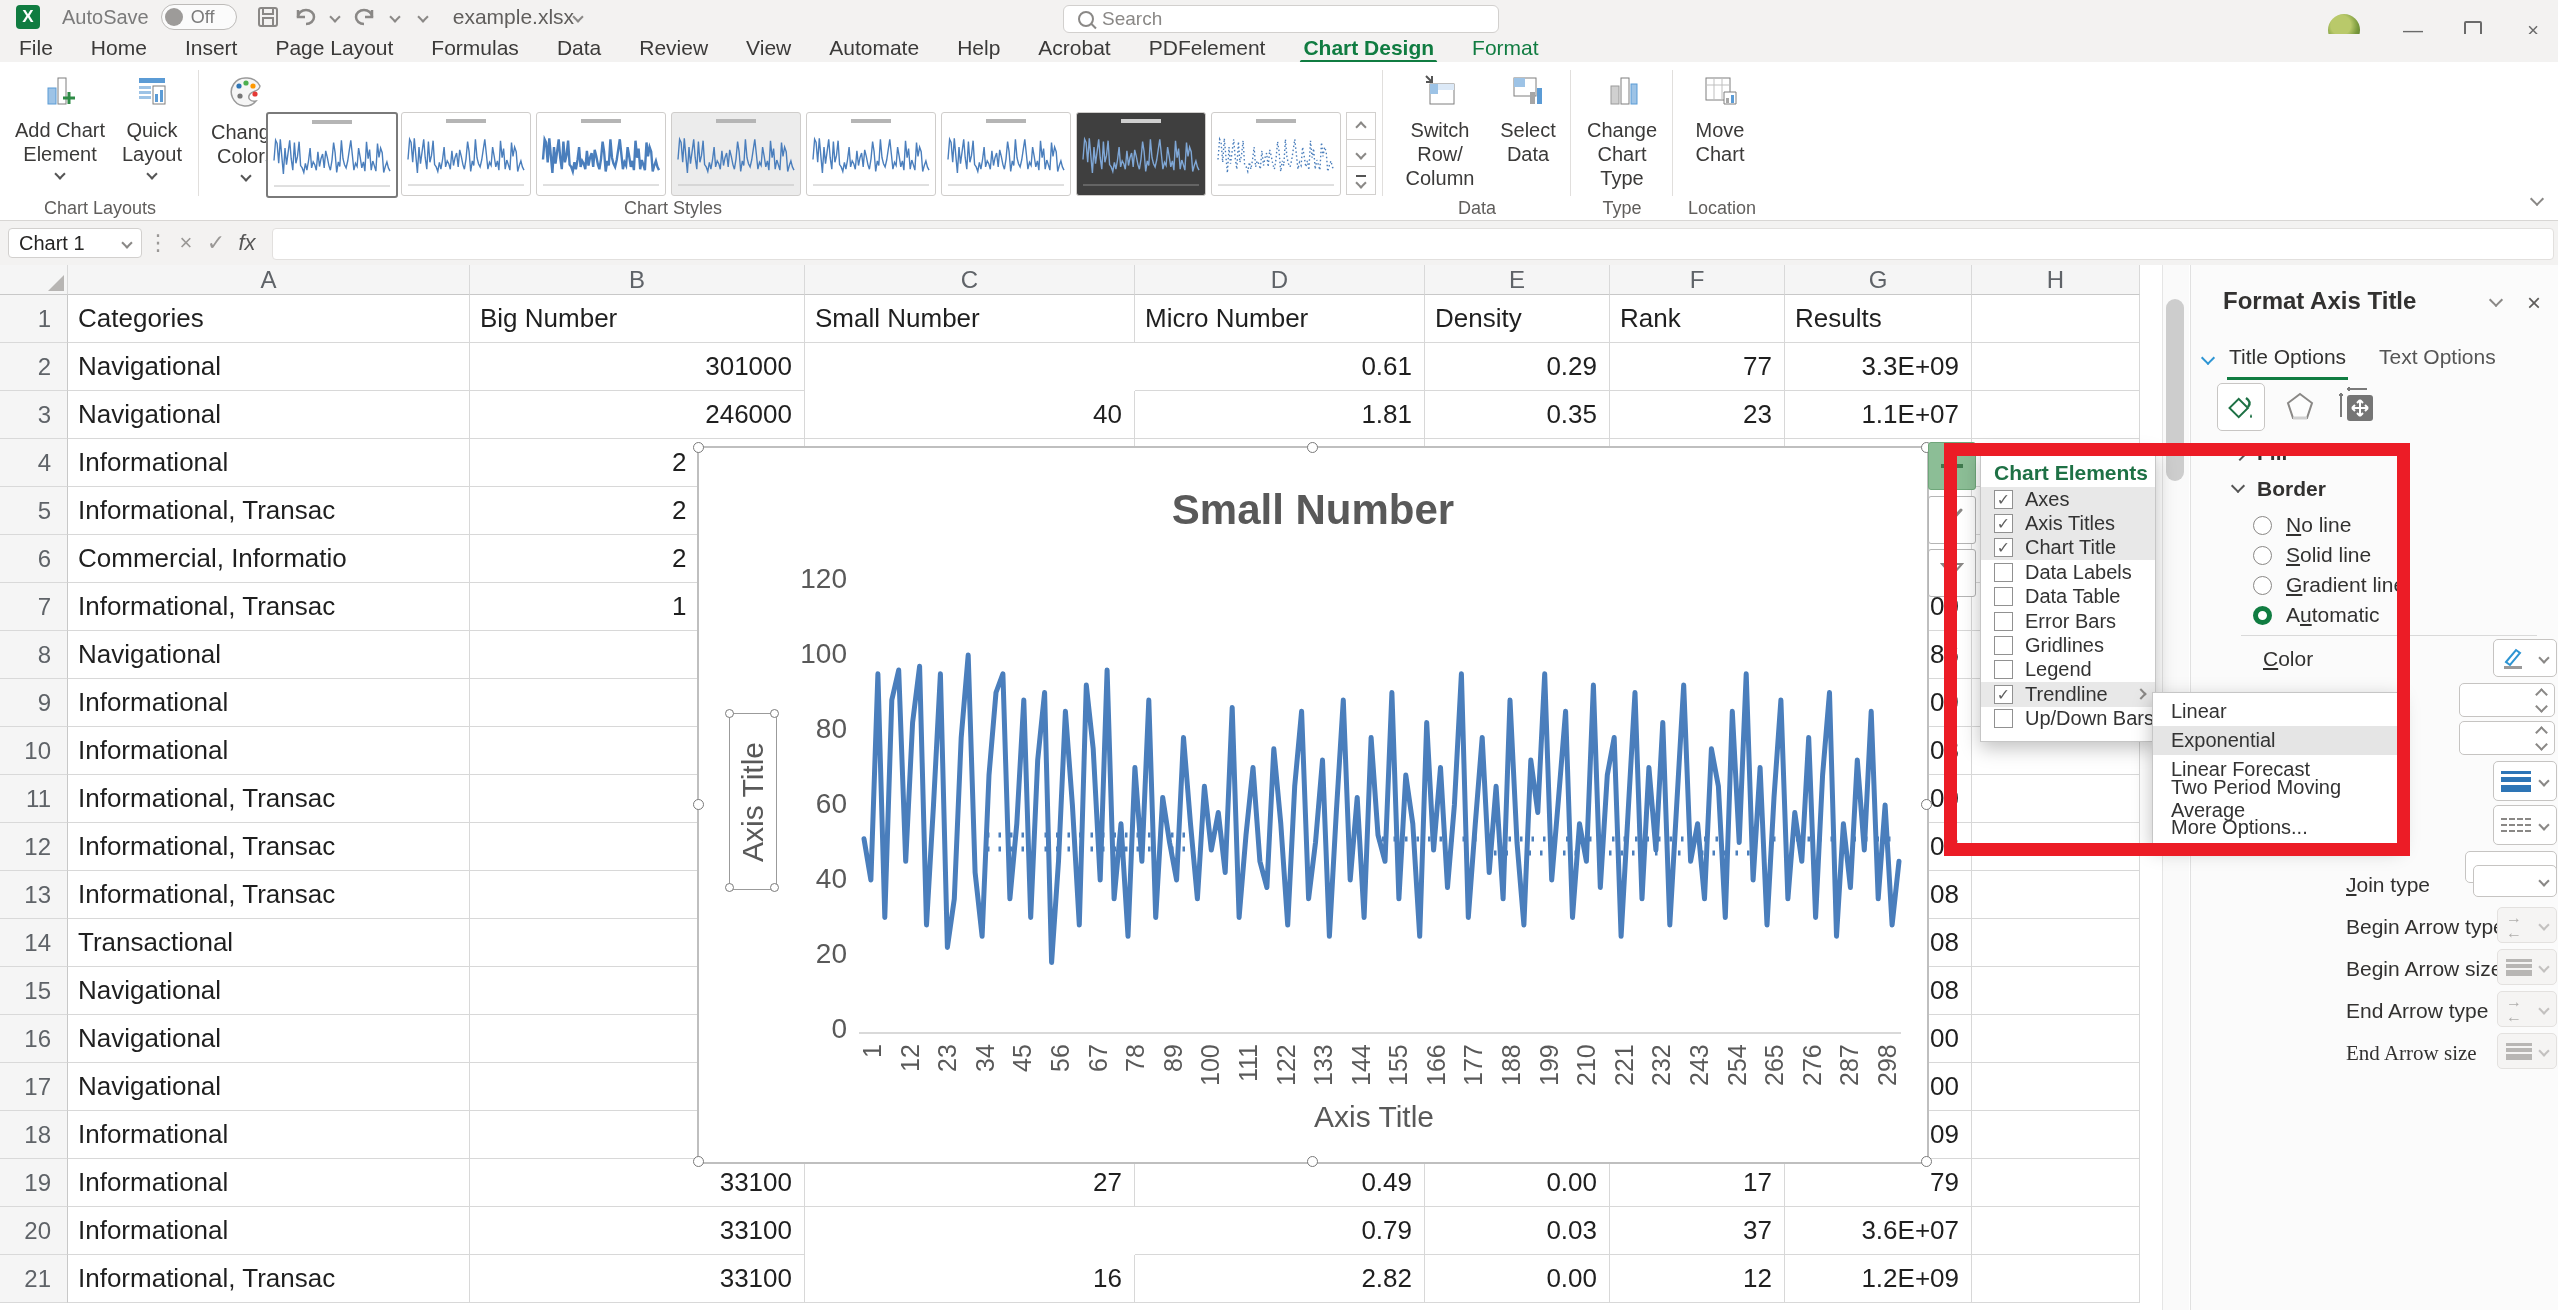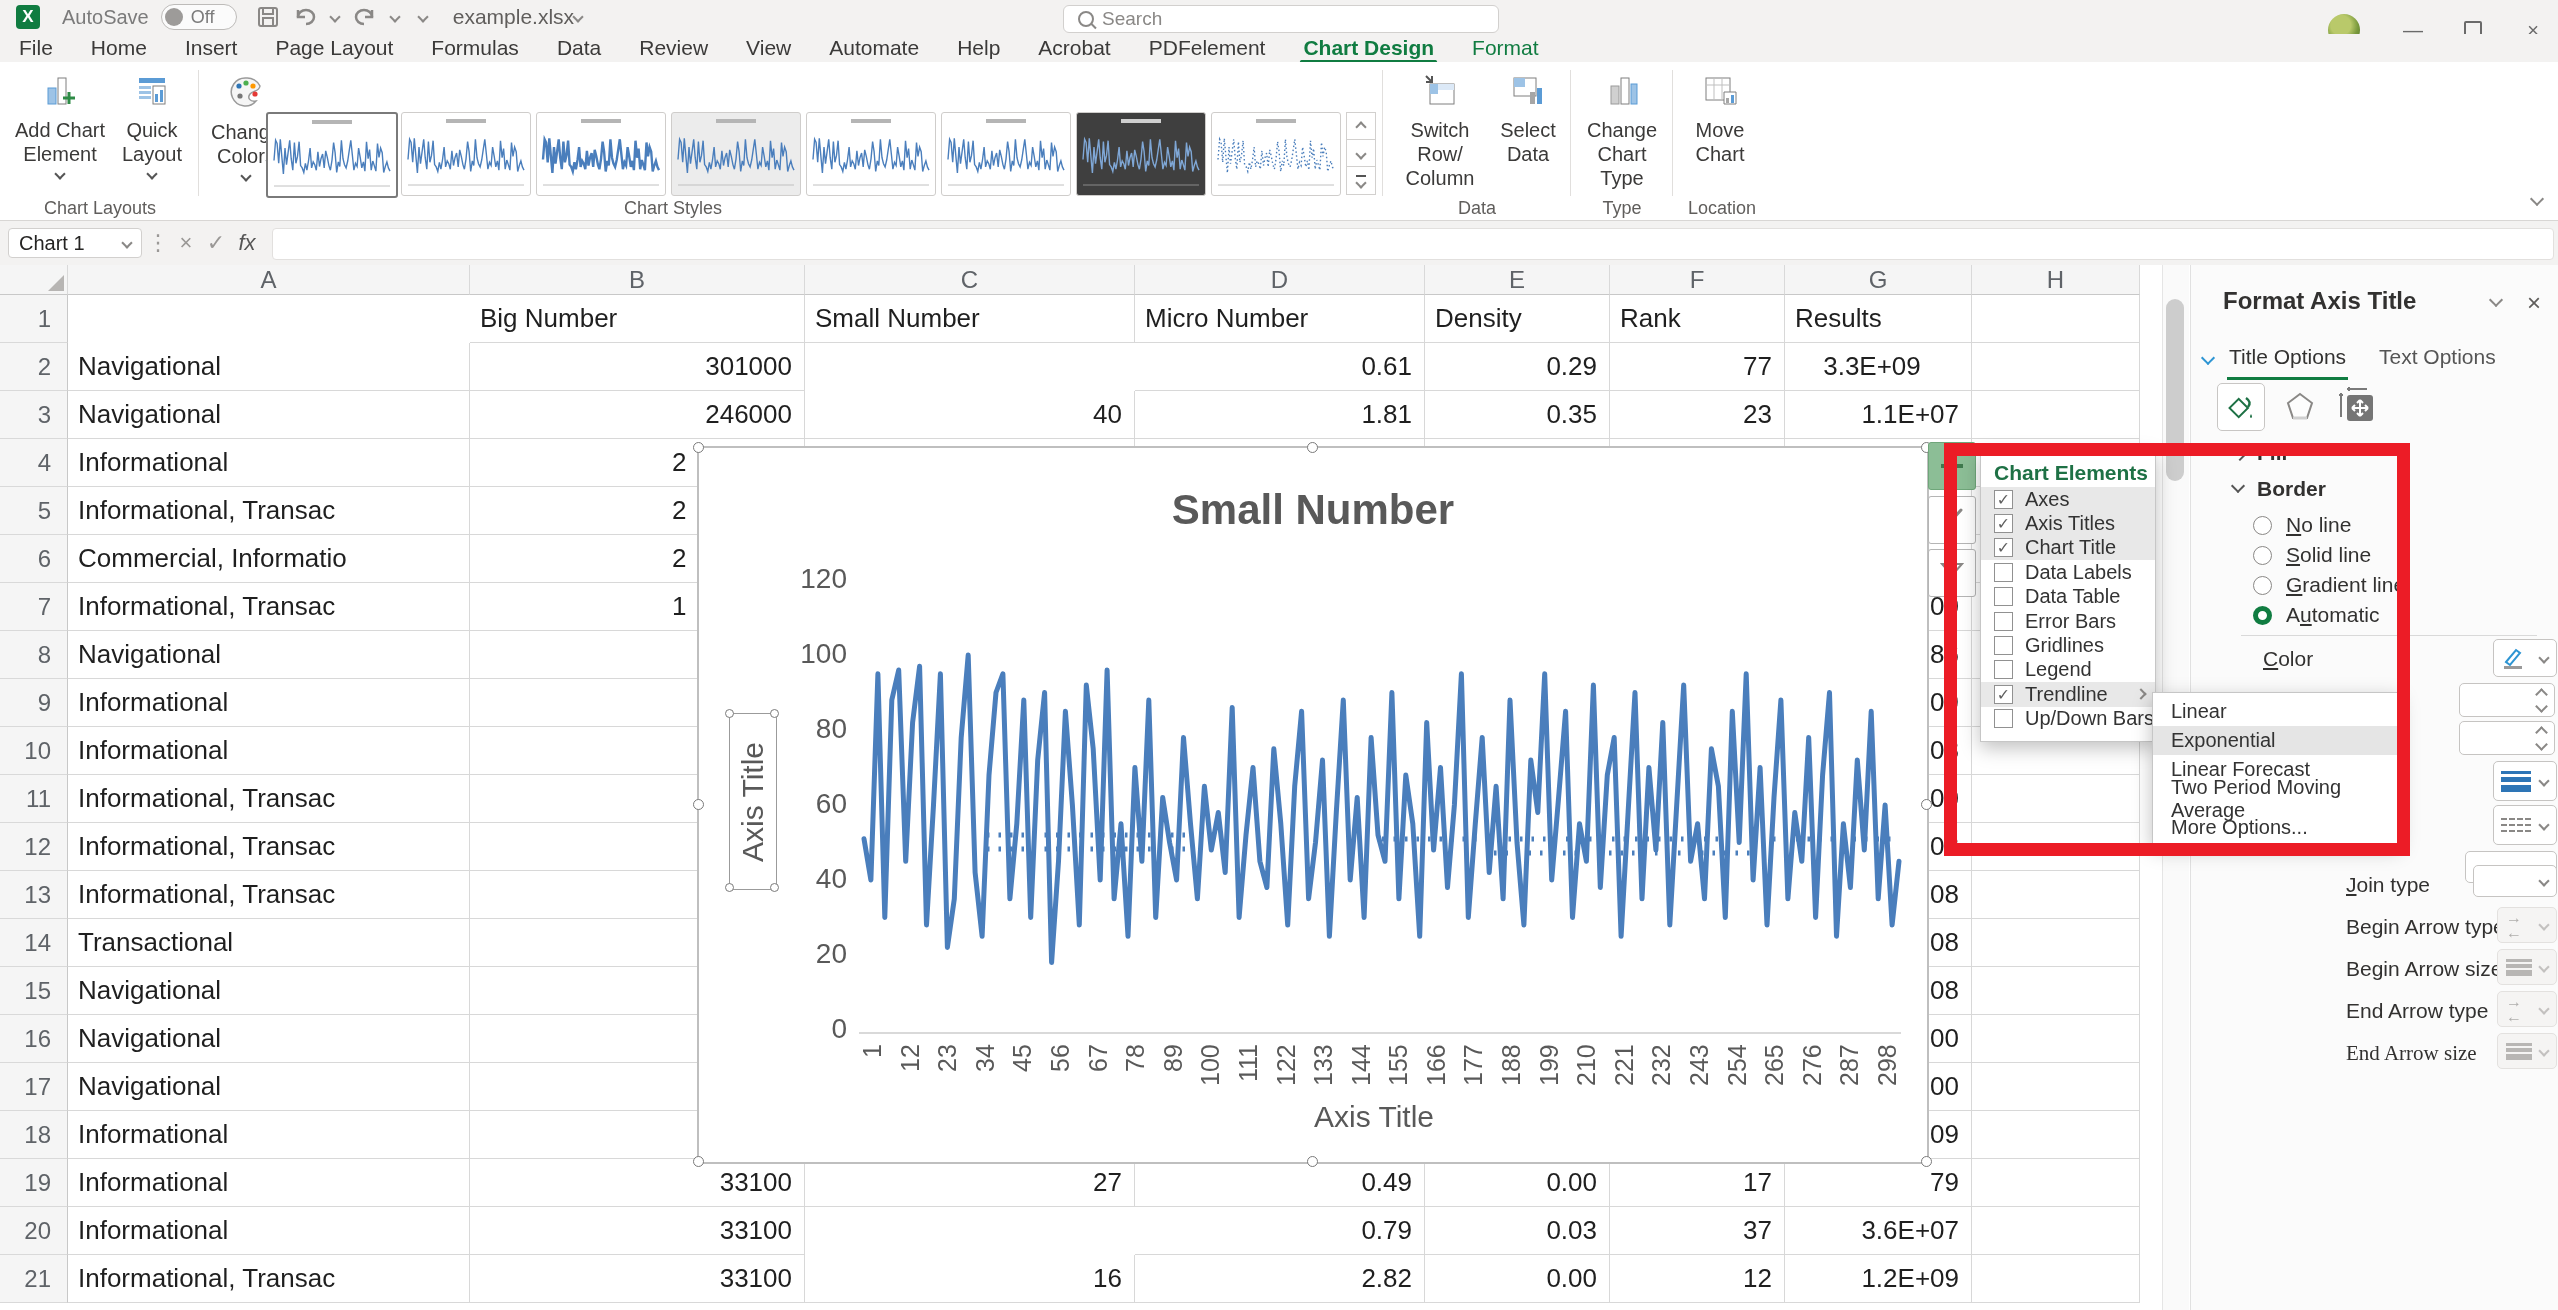--- a/index.html
+++ b/index.html
@@ -372,34 +372,35 @@
     </div>
     <div class="colhead" style="left:68px;width:402px;">A</div>
     <div class="colhead" style="left:470px;width:335px;">B</div>
     <div class="colhead" style="left:805px;width:330px;">C</div>
     <div class="colhead" style="left:1135px;width:290px;">D</div>
     <div class="colhead" style="left:1425px;width:185px;">E</div>
     <div class="colhead" style="left:1610px;width:175px;">F</div>
     <div class="colhead" style="left:1785px;width:187px;">G</div>
     <div class="colhead" style="left:1972px;width:168px;">H</div>
     <div class="rowhead" style="top:30px;height:48px;">1</div>
+    <div class="cell txt" style="left:68px;top:30px;width:402px;height:48px;">Categories</div>
     <div class="cell txt" style="left:470px;top:30px;width:335px;height:48px;">Big Number</div>
     <div class="cell txt" style="left:805px;top:30px;width:330px;height:48px;">Small Number</div>
     <div class="cell txt" style="left:1135px;top:30px;width:290px;height:48px;">Micro Number</div>
     <div class="cell txt" style="left:1425px;top:30px;width:185px;height:48px;">Density</div>
     <div class="cell txt" style="left:1610px;top:30px;width:175px;height:48px;">Rank</div>
     <div class="cell txt" style="left:1785px;top:30px;width:187px;height:48px;">Results</div>
     <div class="cell txt" style="left:1972px;top:30px;width:168px;height:48px;"></div>
     <div class="rowhead" style="top:78px;height:48px;">2</div>
     <div class="cell txt" style="left:68px;top:78px;width:402px;height:48px;">Navigational</div>
     <div class="cell num" style="left:470px;top:78px;width:335px;height:48px;">301000</div>
     <div class="cell num" style="left:1135px;top:78px;width:290px;height:48px;">0.61</div>
     <div class="cell num" style="left:1425px;top:78px;width:185px;height:48px;">0.29</div>
     <div class="cell num" style="left:1610px;top:78px;width:175px;height:48px;">77</div>
-    <div class="cell num" style="left:1785px;top:78px;width:187px;height:48px;text-align:center;">3.3E+09</div>
+    <div class="cell num" style="left:1785px;top:78px;width:187px;height:48px;">3.3E+09</div>
     <div class="cell num" style="left:1972px;top:78px;width:168px;height:48px;"></div>
     <div class="rowhead" style="top:126px;height:48px;">3</div>
     <div class="cell txt" style="left:68px;top:126px;width:402px;height:48px;">Navigational</div>
     <div class="cell num" style="left:470px;top:126px;width:335px;height:48px;">246000</div>
     <div class="cell num" style="left:805px;top:126px;width:330px;height:48px;">40</div>
     <div class="cell num" style="left:1135px;top:126px;width:290px;height:48px;">1.81</div>
     <div class="cell num" style="left:1425px;top:126px;width:185px;height:48px;">0.35</div>
     <div class="cell num" style="left:1610px;top:126px;width:175px;height:48px;">23</div>
     <div class="cell num" style="left:1785px;top:126px;width:187px;height:48px;">1.1E+07</div>
     <div class="cell num" style="left:1972px;top:126px;width:168px;height:48px;"></div>

